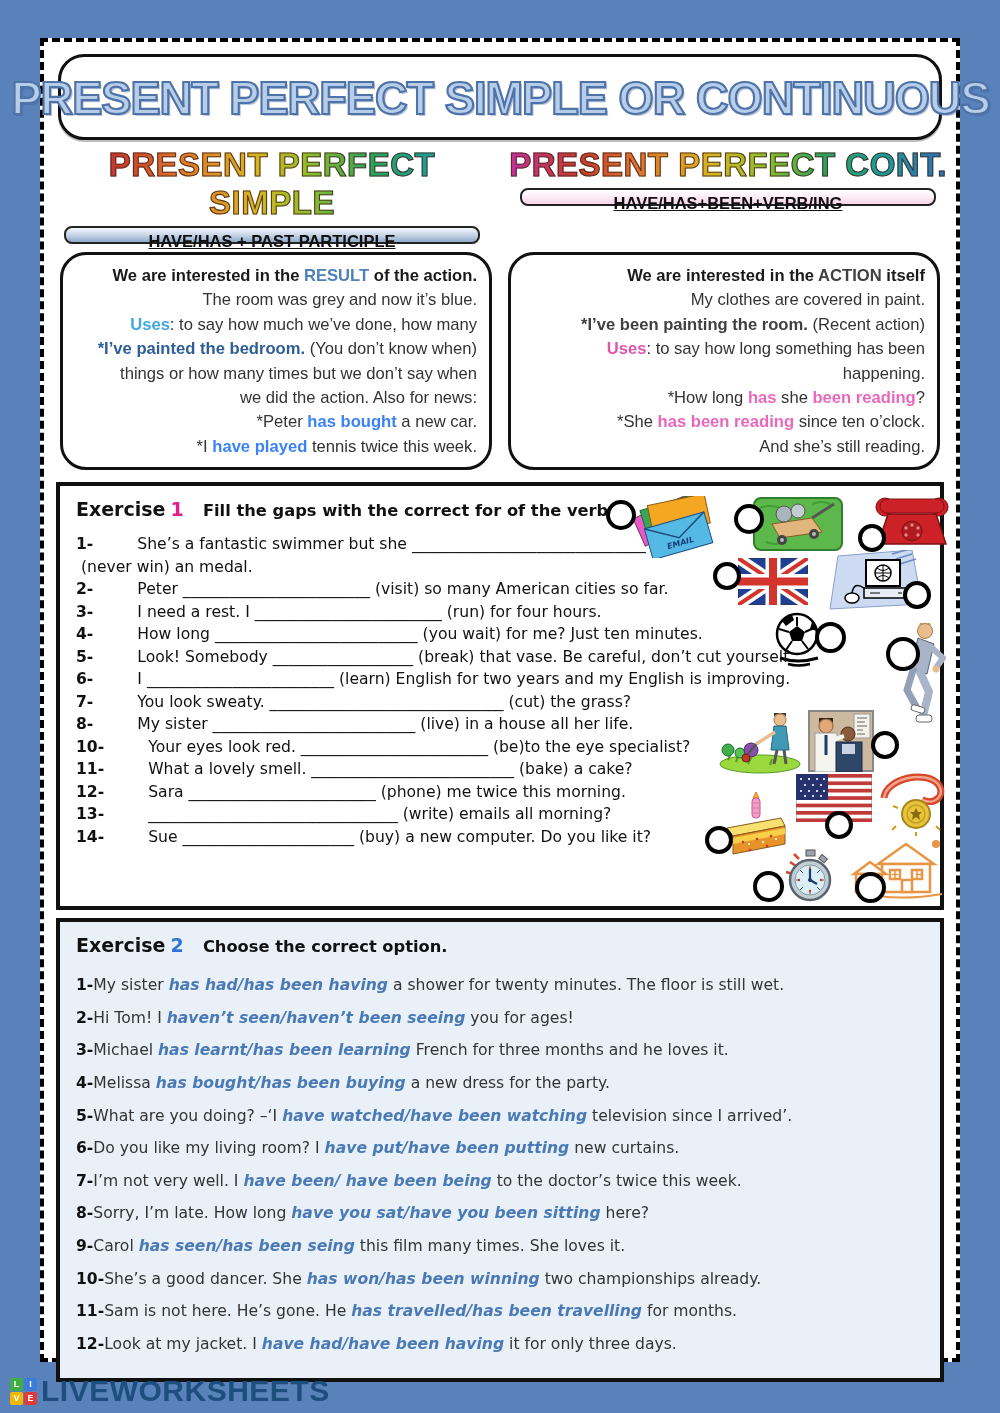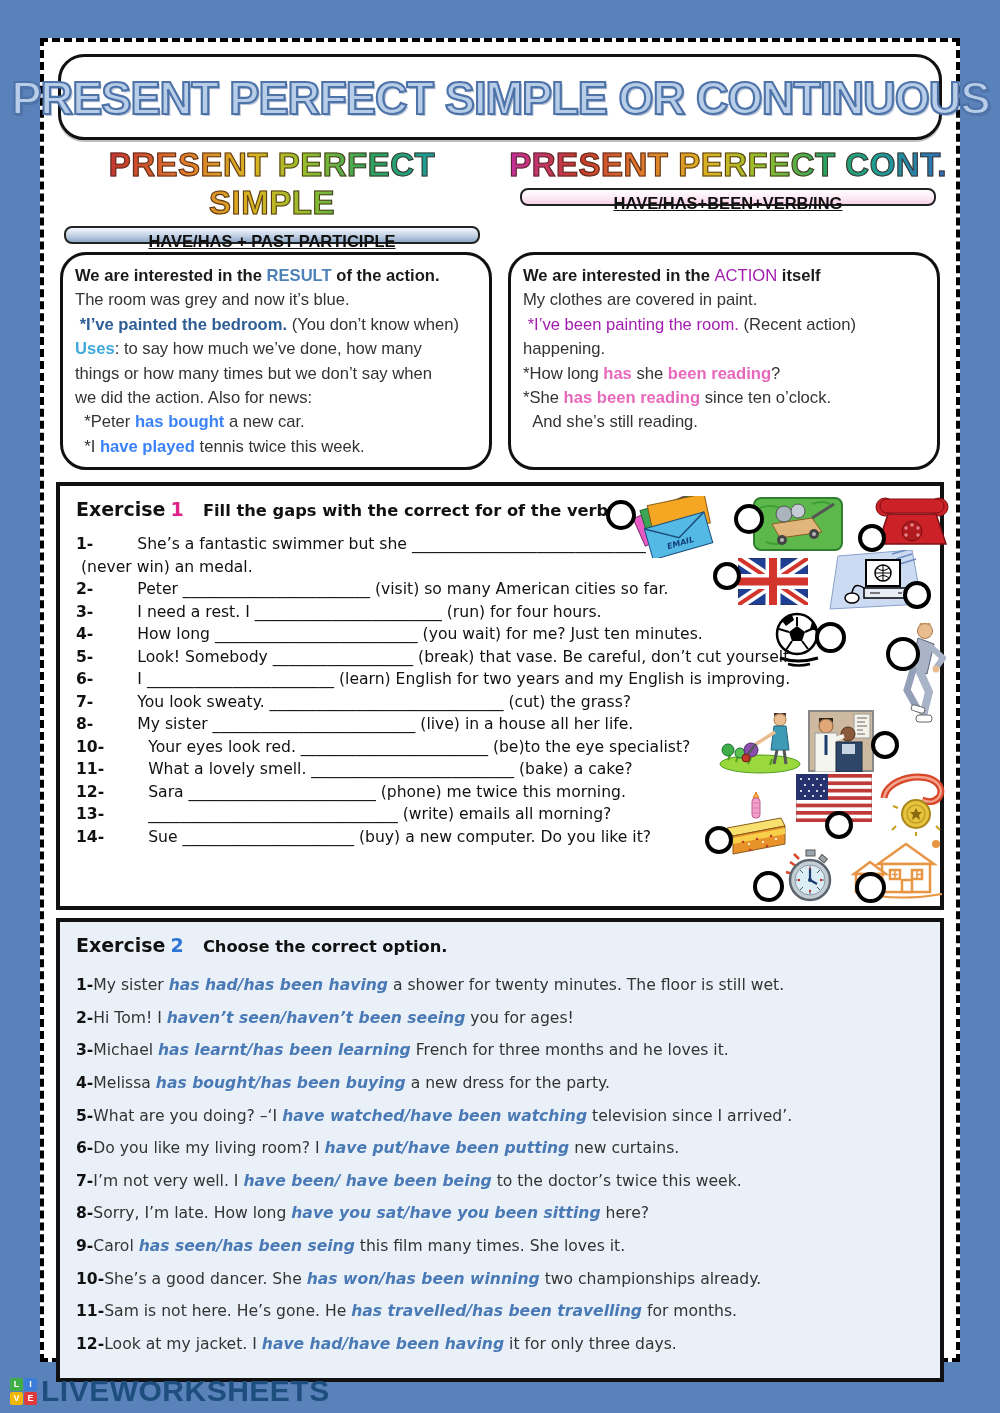--- a/index.html
+++ b/index.html
@@ -34,30 +34,30 @@
   .formula{
     margin:4px 20px 0;height:18px;line-height:26px;border:2px solid #222;border-radius:8px;
     font-size:16.5px;font-weight:bold;color:#111;box-sizing:border-box;text-decoration:underline;
   }
   .formula.blue{background:linear-gradient(180deg,#f4f8fc 0%,#c2d1e4 55%,#90aac9 100%);}
   .formula.pink{background:linear-gradient(180deg,#ffffff 0%,#fceaf4 55%,#f8d3e8 100%);}
   
   .expl-row{display:flex;gap:16px;margin:8px 16px 0;}
   .expl-box{
     flex:1;border:3px solid #111;border-radius:26px;padding:9px 12px 8px;
-    font-size:16.6px;line-height:24.4px;color:#222;background:#fff;min-height:210px;box-sizing:border-box;
+    font-size:16.6px;line-height:24.4px;color:#222;background:#fff;min-height:210px;box-sizing:border-box;text-align:right;
   }
   .xline{white-space:pre-wrap;}
   .seg-n{color:#333;}
   .seg-b{font-weight:bold;color:#1a1a1a;}
   .seg-rb{font-weight:bold;color:#4e81b8;}
   .seg-bb{font-weight:bold;color:#2e5e95;}
   .seg-u{font-weight:bold;color:#3fa9dc;}
   .seg-hl{font-weight:bold;color:#3b82f6;}
-  .seg-mb{font-weight:normal;color:#a21caf;}
+  .seg-mb{font-weight:bold;color:#404040;}
   .seg-um{font-weight:bold;color:#e055b0;}
   .seg-m{font-weight:bold;color:#e868bc;}
   
   .exbox{
     margin:12px 12px 0;border:4px solid #111;box-sizing:border-box;position:relative;
     padding:12px 16px;background:#fff;
   }
   #ex1{height:428px;}
   #ex2{height:464px;margin-top:8px;background:#eaf0f8;}
   .ex-head{font-family:"DejaVu Sans",sans-serif;margin-bottom:13px;position:relative;z-index:2;}
@@ -105,31 +105,32 @@
     <div class="colh">
       <div class="rainbow">PRESENT PERFECT CONT.</div>
       <div class="formula pink">HAVE/HAS+BEEN+VERB/ING</div>
     </div>
   </div>
 
   <div class="expl-row">
     <div class="expl-box" id="left-lines">
         <div class="xline"><span class="seg-b">We are interested in the </span><span class="seg-rb">RESULT</span><span class="seg-b"> of the action.</span></div>
         <div class="xline"><span class="seg-n">The room was grey and now it’s blue.</span></div>
+        <div class="xline"><span class="seg-u">Uses</span><span class="seg-n">: to say how much we’ve done, how many</span></div>
         <div class="xline"><span class="seg-bb"> *I’ve painted the bedroom.</span><span class="seg-n"> (You don’t know when)</span></div>
-        <div class="xline"><span class="seg-u">Uses</span><span class="seg-n">: to say how much we’ve done, how many</span></div>
         <div class="xline"><span class="seg-n">things or how many times but we don’t say when</span></div>
         <div class="xline"><span class="seg-n">we did the action. Also for news:</span></div>
         <div class="xline"><span class="seg-n">  *Peter </span><span class="seg-hl">has bought</span><span class="seg-n"> a new car.</span></div>
         <div class="xline"><span class="seg-n">  *I </span><span class="seg-hl">have played</span><span class="seg-n"> tennis twice this week.</span></div>
       </div>
     <div class="expl-box" id="right-lines">
         <div class="xline"><span class="seg-b">We are interested in the </span><span class="seg-mb">ACTION</span><span class="seg-b"> itself</span></div>
         <div class="xline"><span class="seg-n">My clothes are covered in paint.</span></div>
         <div class="xline"><span class="seg-mb"> *I’ve been painting the room.</span><span class="seg-n"> (Recent action)</span></div>
+        <div class="xline"><span class="seg-um">Uses</span><span class="seg-n">: to say how long something has been</span></div>
         <div class="xline"><span class="seg-n">happening.</span></div>
         <div class="xline"><span class="seg-n">*How long </span><span class="seg-m">has</span><span class="seg-n"> she </span><span class="seg-m">been reading</span><span class="seg-n">?</span></div>
         <div class="xline"><span class="seg-n">*She </span><span class="seg-m">has been reading</span><span class="seg-n"> since ten o’clock.</span></div>
         <div class="xline"><span class="seg-n">  And she’s still reading.</span></div>
       </div>
   </div>
 
   <div class="exbox" id="ex1">
     <div class="ex-head">
       <span class="ex-title">Exercise</span>

